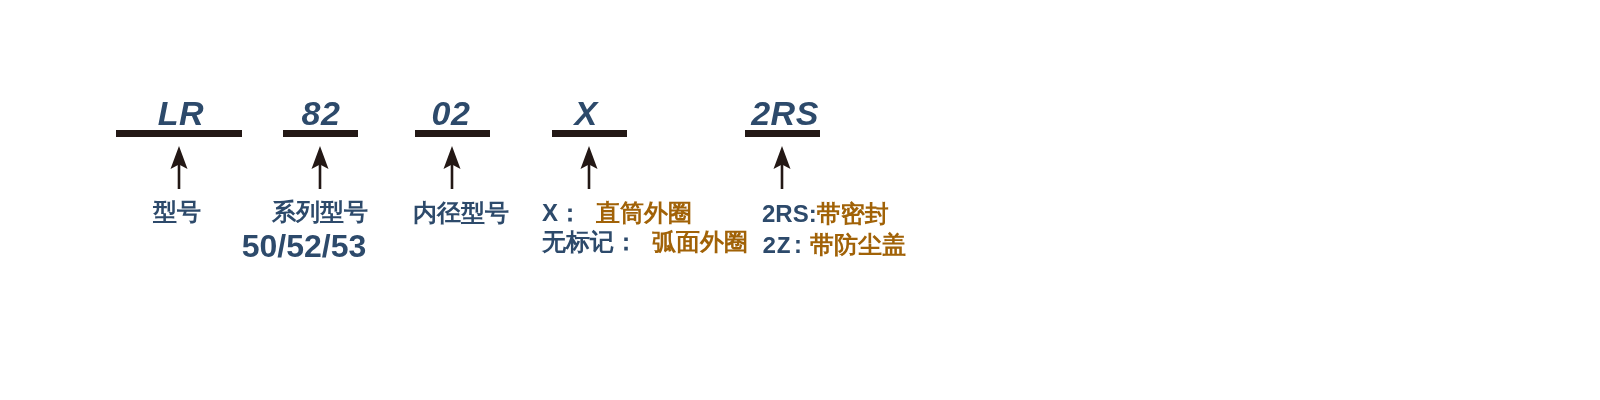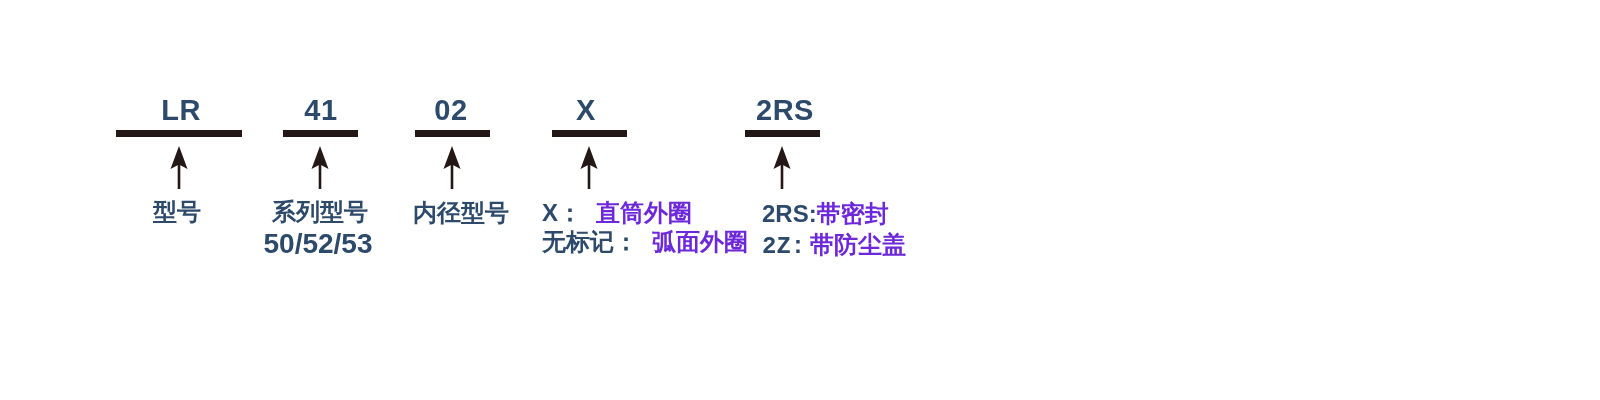--- a/index.html
+++ b/index.html
@@ -12,26 +12,27 @@
     width: 1600px;
     height: 400px;
     background: #ffffff;
     overflow: hidden;
     font-family: "Liberation Sans", "DejaVu Sans", sans-serif;
   }
   .code {
     position: absolute;
     top: 96px;
     transform: translateX(-50%);
-    font-size: 29px;
+    font-size: 34px;
     font-weight: bold;
     line-height: 1;
     color: #2d4a6b;
     letter-spacing: 0.5px;
     white-space: nowrap;
+    font-style: italic;
   }
   .underline {
     position: absolute;
     top: 130px;
     height: 7px;
     background: #231815;
   }
   .arrow {
     position: absolute;
     top: 146px;
@@ -40,34 +41,34 @@
   .label-line {
     position: absolute;
     font-size: 24px;
     font-weight: bold;
     line-height: 1;
     white-space: nowrap;
     color: #2d4a6b;
   }
   .label-line.centered { transform: translateX(-50%); }
   .prefix { color: #2d4a6b; }
-  .desc   { color: #6d28d9; }
+  .desc   { color: #a16207; }
 
   
   .seg1 .code      { left: 181px; }
   .seg1 .underline { left: 116px; width: 126px; }
   .seg1 .arrow     { left: 179px; }
   .seg1 .line1     { left: 177px; top: 200px; text-align: right; }
 
   
   .seg2 .code      { left: 321px; }
   .seg2 .underline { left: 283px; width: 75px; }
   .seg2 .arrow     { left: 320px; }
   .seg2 .line1     { left: 304px; top: 200px; margin-left: 16px; }
-  .seg2 .line2     { left: 318px; top: 230px; font-size: 28px; }
+  .seg2 .line2     { left: 304px; top: 230px; font-size: 32px; }
 
   
   .seg3 .code      { left: 451px; }
   .seg3 .underline { left: 415px; width: 75px; }
   .seg3 .arrow     { left: 452px; }
   .seg3 .line1     { left: 461px; top: 201px; text-align: right; }
 
   
   .seg4 .code      { left: 586px; }
   .seg4 .underline { left: 552px; width: 75px; }
@@ -93,21 +94,21 @@
     <div class="code">LR</div>
     <div class="underline"></div>
     <svg class="arrow" width="22" height="44" viewBox="0 0 22 44">
       <polygon points="11,0 19.5,23 11,18.5 2.5,23" fill="#231815"></polygon>
       <rect x="9.7" y="15" width="2.6" height="28" fill="#231815"></rect>
     </svg>
     <div class="label-line centered line1">型号</div>
   </div>
 
   <div class="segment seg2">
-    <div class="code">41</div>
+    <div class="code">82</div>
     <div class="underline"></div>
     <svg class="arrow" width="22" height="44" viewBox="0 0 22 44">
       <polygon points="11,0 19.5,23 11,18.5 2.5,23" fill="#231815"></polygon>
       <rect x="9.7" y="15" width="2.6" height="28" fill="#231815"></rect>
     </svg>
     <div class="label-line centered line1">系列型号</div>
     <div class="label-line centered line2">50/52/53</div>
   </div>
 
   <div class="segment seg3">

